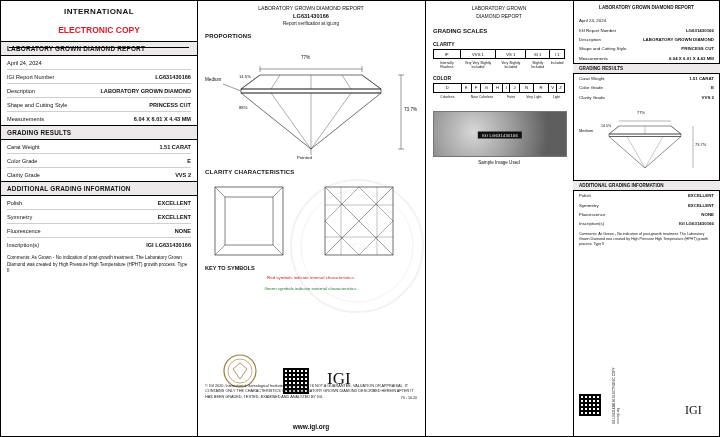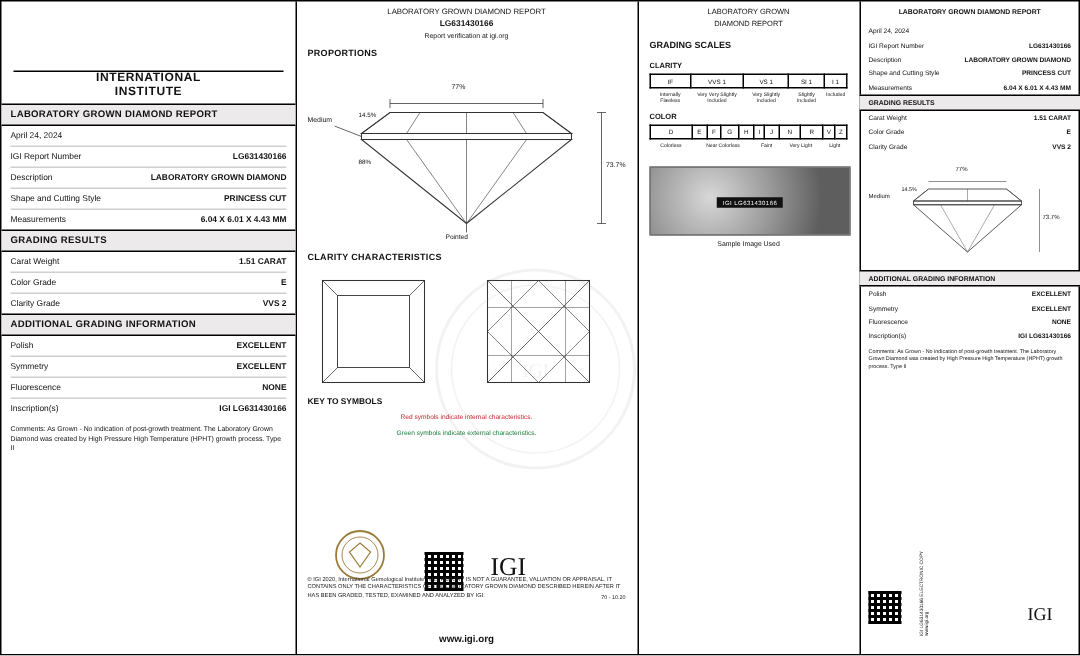--- a/index.html
+++ b/index.html
@@ -22,21 +22,21 @@
   .center{text-align:center;}
 
   
   .col{position:absolute;top:0;bottom:0;box-sizing:border-box;}
   #col1{left:0;width:196px;}
   #col2{left:196px;width:228px;}
   #col3{left:424px;width:148px;}
   #col4{left:572px;width:147px;}
 
   
-  .igi-head{padding:6px 0 4px 0;text-align:center;margin-top:40px;}
+  .igi-head{padding:6px 0 4px 0;text-align:center;}
   .igi-head .l1{font-size:8px;font-weight:bold;letter-spacing:.4px;}
   .igi-head .l2{font-size:8px;font-weight:bold;letter-spacing:.4px;}
   .igi-head .l3{font-size:8px;font-weight:bold;letter-spacing:.4px;}
   .ec{color:#d81e2a;font-weight:bold;font-size:8.5px;text-align:center;padding:5px 0 6px;}
   .banner{
     background:#eceaea;border-top:1px solid #000;border-bottom:1px solid #000;
     font-size:6.4px;font-weight:bold;padding:3px 0 3px 6px;letter-spacing:.2px;
   }
   .rowline{display:flex;justify-content:space-between;padding:3.5px 6px 3.5px 6px;font-size:5.6px;}
   .rowline .lab{color:#111;}
@@ -113,25 +113,25 @@
 <div class="page">
 
   <div class="vline" style="left:196px;"></div>
   <div class="vline" style="left:424px;"></div>
   <div class="vline" style="left:572px;"></div>
 
   <div class="col" id="col1">
 
     <div class="igi-head">
       <div class="l1">INTERNATIONAL</div>
-      <div class="l3">INSTITUTE</div>
     </div>
 
     <div class="hline" style="left:8px;right:8px;top:46px;width:180px;background:#000;"></div>
 
+    <div class="ec">ELECTRONIC COPY</div>
 
     <div class="banner">LABORATORY GROWN DIAMOND REPORT</div>
 
     <div>
       <div class="rowline">
         <span class="lab">April 24, 2024</span>
         <span class="val"></span>
       </div>
       <div class="sep"></div>
       <div class="rowline">

